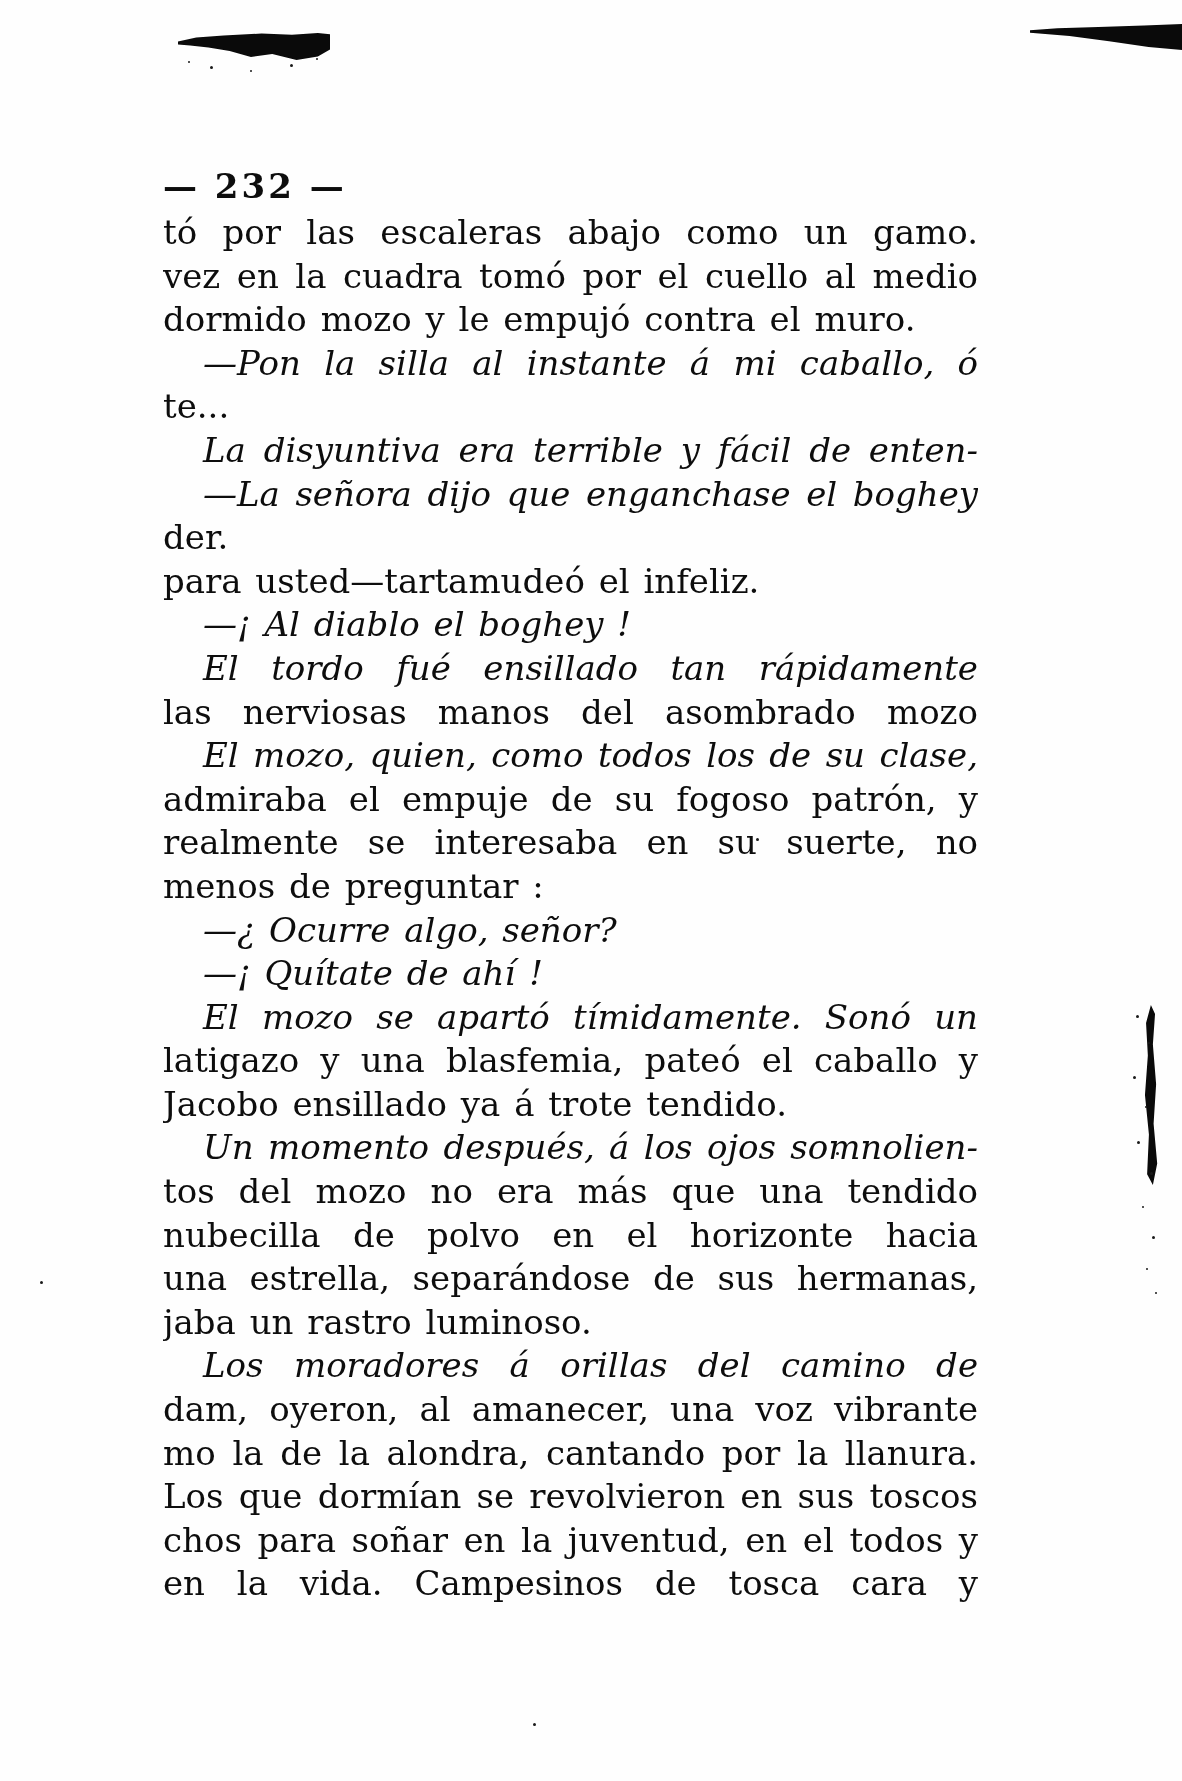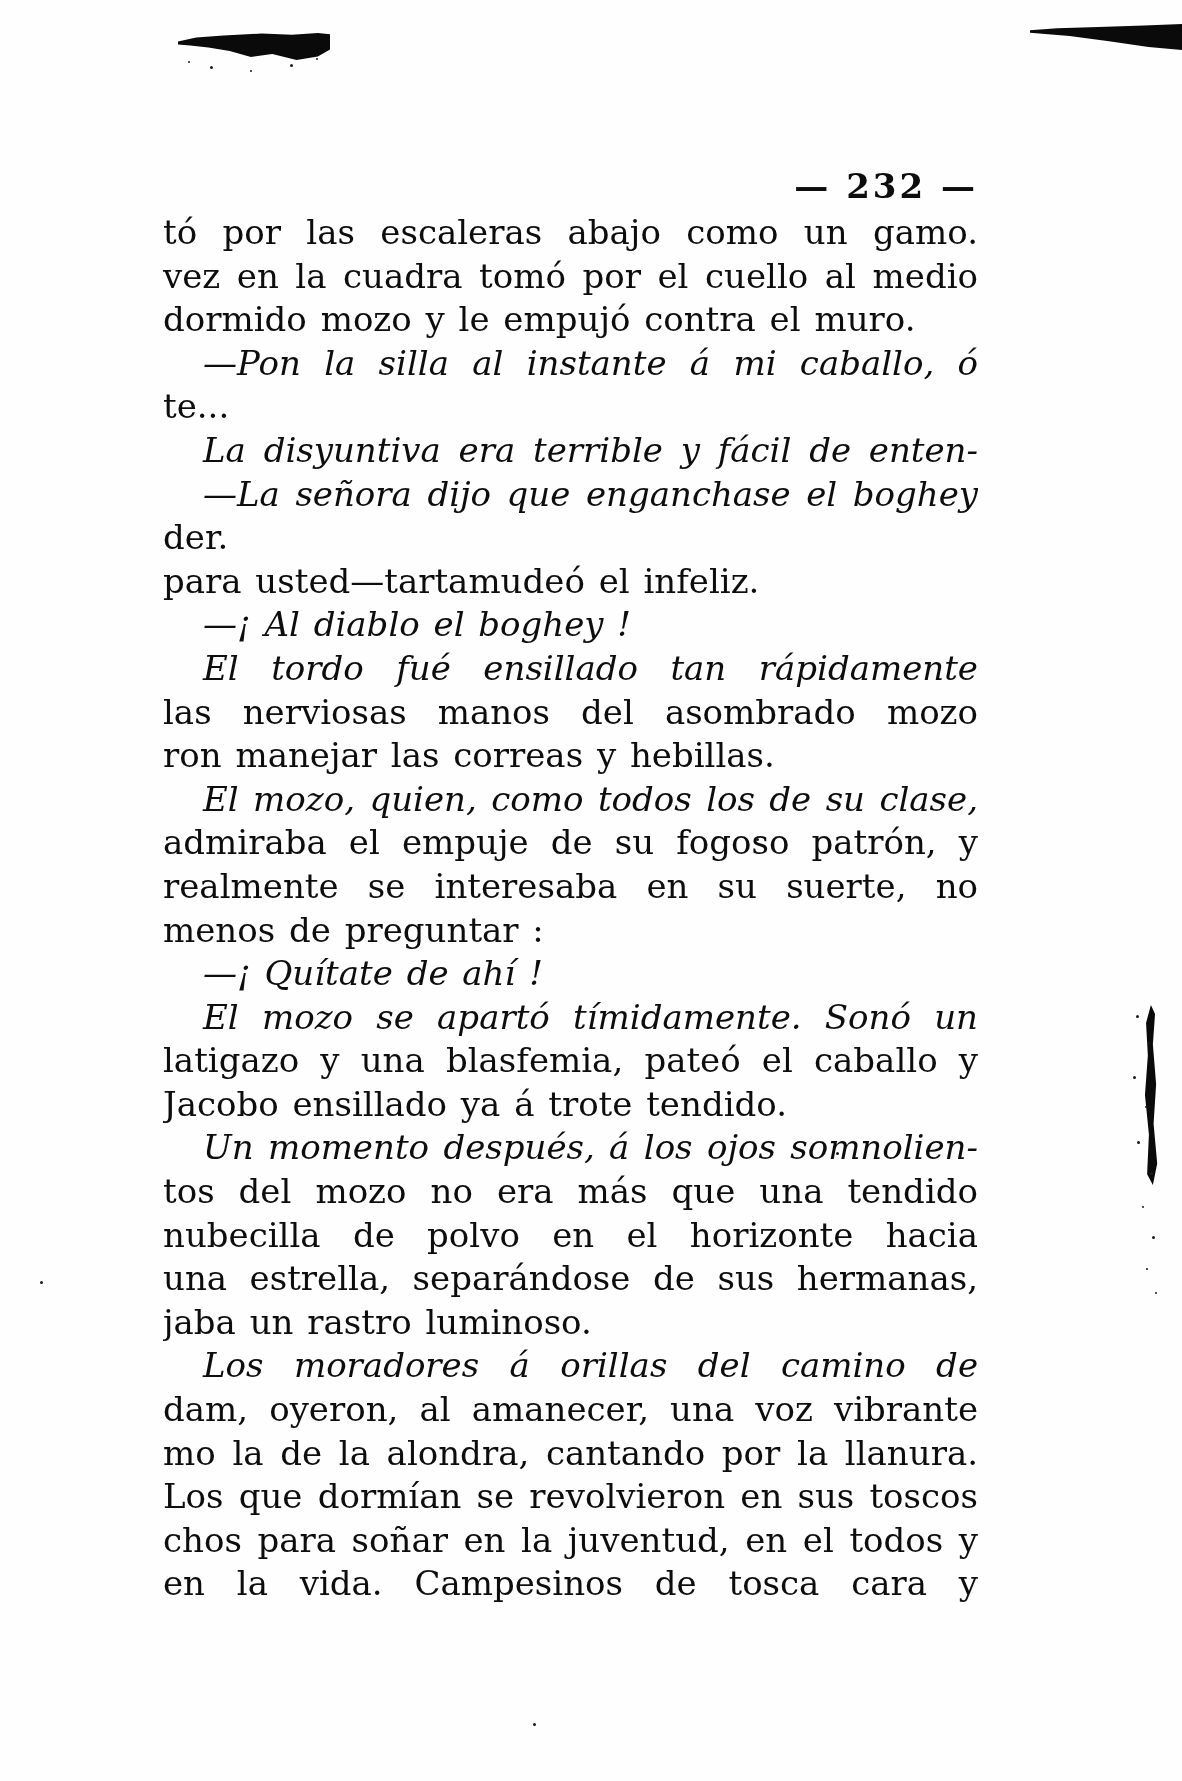--- a/index.html
+++ b/index.html
@@ -11,21 +11,21 @@
     overflow: hidden;
   }
   .page {
     position: absolute; inset: 0;
     background: #fefefe;
     color: #101010;
   }
   .page-number {
     position: absolute;
     top: 166px; left: 163px; width: 815px;
-    text-align: right;
+    text-align: left;
     font-size: 34px;
     font-weight: bold;
     letter-spacing: 3px;
     color: #0d0d0d;
   }
   .text-block {
     position: absolute;
     top: 211px; left: 163px; width: 815px;
     font-size: 34px;
     color: #0d0d0d;
@@ -78,25 +78,25 @@
       <div class="line">dormido mozo y le empujó contra el muro.</div>
       <div class="line indent justify">—Pon la silla al instante á mi caballo, ó</div>
       <div class="line">te...</div>
       <div class="line indent justify">La disyuntiva era terrible y fácil de enten-</div>
       <div class="line indent justify">—La señora dijo que enganchase el boghey</div>
       <div class="line">der.</div>
       <div class="line">para usted—tartamudeó el infeliz.</div>
       <div class="line indent">—¡ Al diablo el boghey !</div>
       <div class="line indent justify">El tordo fué ensillado tan rápidamente como</div>
       <div class="line justify">las nerviosas manos del asombrado mozo pudie-</div>
-      <div class="line">ron manejar las correas y hebillas.</div>
       <div class="line indent justify">El mozo, quien, como todos los de su clase,</div>
       <div class="line justify">admiraba el empuje de su fogoso patrón, y</div>
       <div class="line justify">realmente se interesaba en su suerte, no pudo</div>
       <div class="line">menos de preguntar :</div>
+      <div class="line indent">—¿ Ocurre algo, señor?</div>
       <div class="line indent">—¡ Quítate de ahí !</div>
       <div class="line indent justify">El mozo se apartó tímidamente. Sonó un</div>
       <div class="line justify">latigazo y una blasfemia, pateó el caballo y</div>
       <div class="line">Jacobo ensillado ya á trote tendido.</div>
       <div class="line indent justify">Un momento después, á los ojos somnolien-</div>
       <div class="line justify">tos del mozo no era más que una tendido</div>
       <div class="line justify">nubecilla de polvo en el horizonte hacia donde</div>
       <div class="line justify">una estrella, separándose de sus hermanas, de-</div>
       <div class="line">jaba un rastro luminoso.</div>
       <div class="line indent justify">Los moradores á orillas del camino de Wing-</div>

